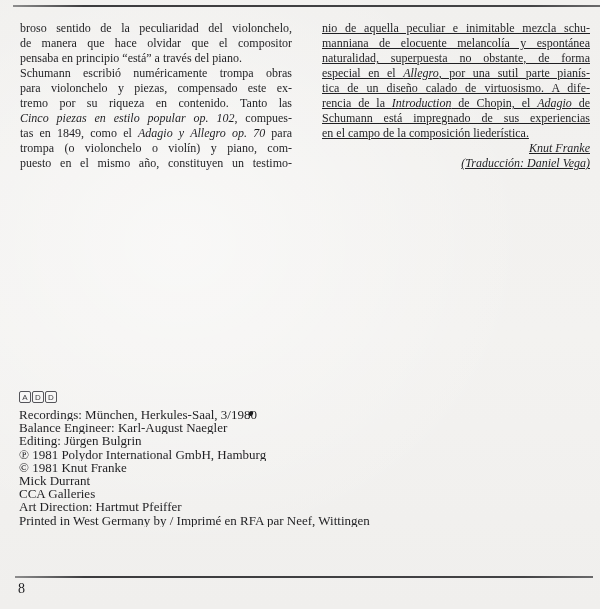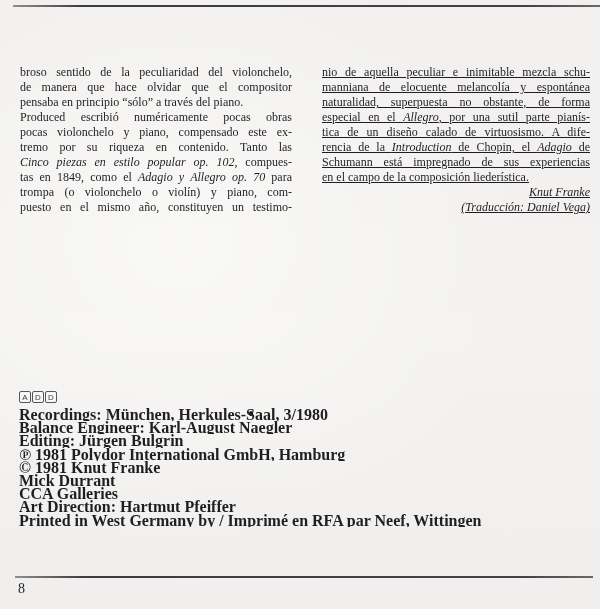--- a/index.html
+++ b/index.html
@@ -25,21 +25,20 @@
   }
   .rule-top { left: 13px; top: 5px; width: 587px; }
   .rule-bottom { left: 15px; top: 576px; width: 578px; }
 
   .columns {
     position: absolute;
     left: 20px;
     top: 21px;
     display: flex;
     gap: 30px;
-    margin-top: 44px;
   }
   .col {
     font-size: 12px;
     line-height: 15px;
   }
   .col-left  { width: 272px; }
   .col-right { width: 268px; text-decoration: underline; }
   .bodyline {
     height: 15px;
     overflow: hidden;
@@ -68,23 +67,22 @@
     font-family: "Liberation Sans", sans-serif;
     font-size: 8px;
     color: #3a3a3e;
     background: rgba(255,255,255,0.3);
   }
 
   .credits {
     position: absolute;
     left: 19px;
     top: 408px;
-    font-size: 16px;
+    font-size: 13px;
     line-height: 13.2px;
-    font-weight: bold;
   }
   .creditline {
     height: 13.2px;
     overflow: hidden;
     white-space: nowrap;
   }
 
   .ink-dot {
     position: absolute;
     left: 249px;
@@ -108,23 +106,23 @@
 <body>
 
 <div class="page" style="color: rgb(31, 31, 34);">
 
   <div class="rule rule-top"></div>
 
   <div class="columns">
     <div class="col col-left">
         <div class="bodyline">broso sentido de la peculiaridad del violonchelo,</div>
         <div class="bodyline">de manera que hace olvidar que el compositor</div>
-        <div class="bodyline end">pensaba en principio “sólo” a través del piano.</div>
-        <div class="bodyline">Produced escribió numéricamente pocas obras</div>
-        <div class="bodyline">pocas violonchelo y piano, compensado este ex-</div>
+        <div class="bodyline end">pensaba en principio “está” a través del piano.</div>
+        <div class="bodyline">Schumann escribió numéricamente trompa obras</div>
+        <div class="bodyline">para violonchelo y piezas, compensado este ex-</div>
         <div class="bodyline">tremo por su riqueza en contenido. Tanto las</div>
         <div class="bodyline"><i>Cinco piezas en estilo popular op. 102</i>, compues-</div>
         <div class="bodyline">tas en 1849, como el <i>Adagio y Allegro op. 70</i> para</div>
         <div class="bodyline">trompa (o violonchelo o violín) y piano, com-</div>
         <div class="bodyline">puesto en el mismo año, constituyen un testimo-</div>
       </div>
     <div class="col col-right">
         <div class="bodyline">nio de aquella peculiar e inimitable mezcla schu-</div>
         <div class="bodyline">manniana de elocuente melancolía y espontánea</div>
         <div class="bodyline">naturalidad, superpuesta no obstante, de forma</div>

